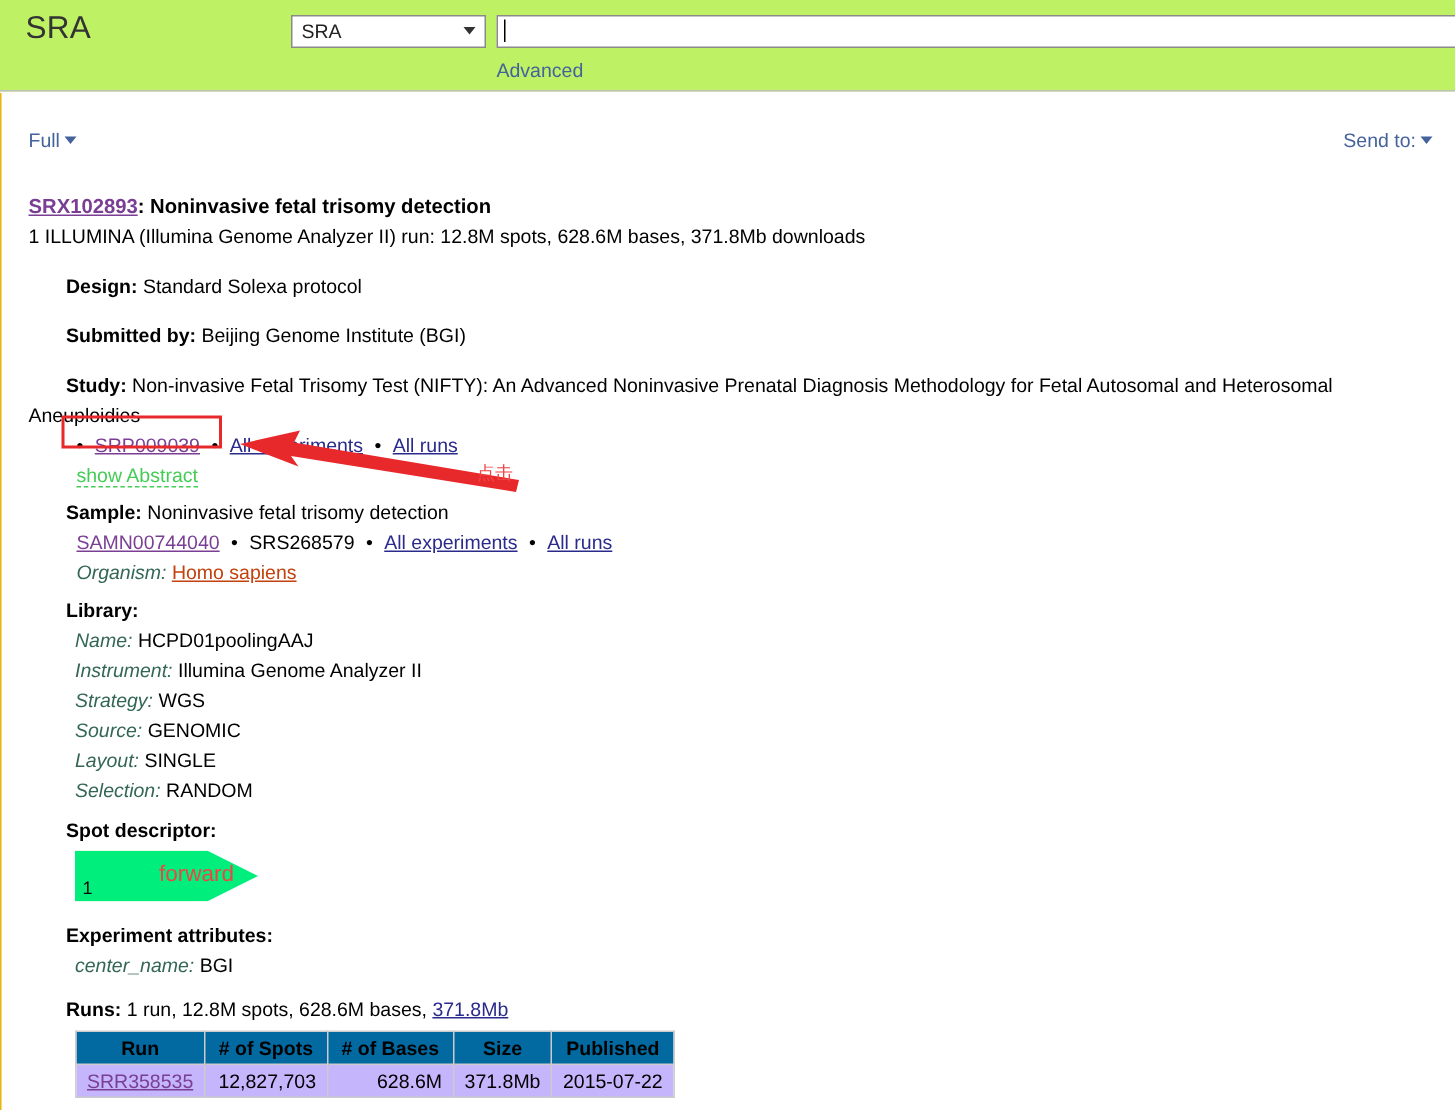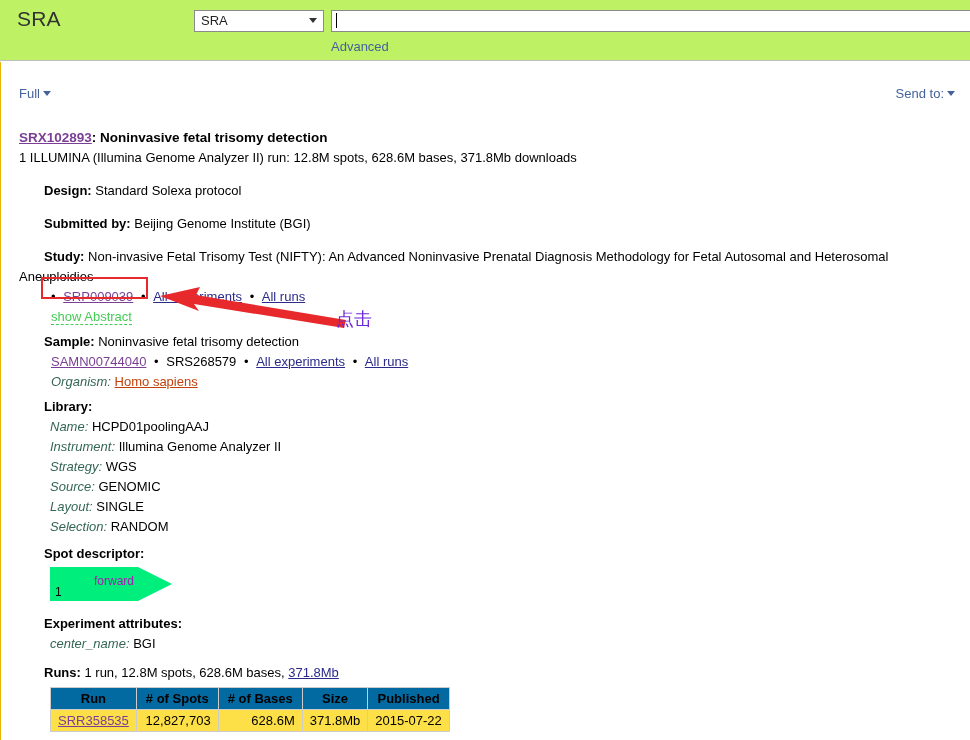--- a/index.html
+++ b/index.html
@@ -185,24 +185,24 @@
   #spot-arrow {
     position: absolute;
     left: 0; top: 0;
     width: 122px;
     height: 34px;
     background: #00ef7c;
     clip-path: polygon(0 0, 88px 0, 122px 17px, 88px 34px, 0 34px);
   }
   #spot-forward-label {
     position: absolute;
-    left: 44px;
+    left: 56px;
     top: 7px;
-    font-size: 12px;
-    color: #a21caf;
+    font-size: 15px;
+    color: #ef4444;
   }
   #spot-index {
     position: absolute;
     left: 5px;
     top: 18px;
     font-size: 12px;
     color: #0a0a0a;
   }
 
   
@@ -218,21 +218,21 @@
     border: 1px solid #cccccc;
     font-weight: bold;
     padding: 3px 9px;
     text-align: center;
     white-space: nowrap;
   }
   #runs-table td {
     border: 1px solid #cccccc;
     padding: 3px 7px;
     white-space: nowrap;
-    background: #fde047;
+    background: #c4b5fd;
   }
   #runs-table td.num { text-align: right; }
   #runs-table td.runcell { text-align: left; }
 
   
   #annotations {
     position: absolute;
     left: 0; top: 0;
     width: 970px;
     height: 740px;
@@ -242,24 +242,24 @@
     position: absolute;
     left: 41px;
     top: 277px;
     width: 107px;
     height: 22px;
     border: 2px solid #e8292c;
     box-sizing: border-box;
   }
   #anno-text {
     position: absolute;
-    left: 336px;
+    left: 318px;
     top: 307px;
-    font-size: 18px;
-    color: #6d28d9;
+    font-size: 12px;
+    color: #ef4444;
     font-family: "DejaVu Sans", sans-serif;
     white-space: nowrap;
   }
 </style>
 </head>
 <body>
 
 <div id="topbar">
   <div id="brand">SRA</div>
 

